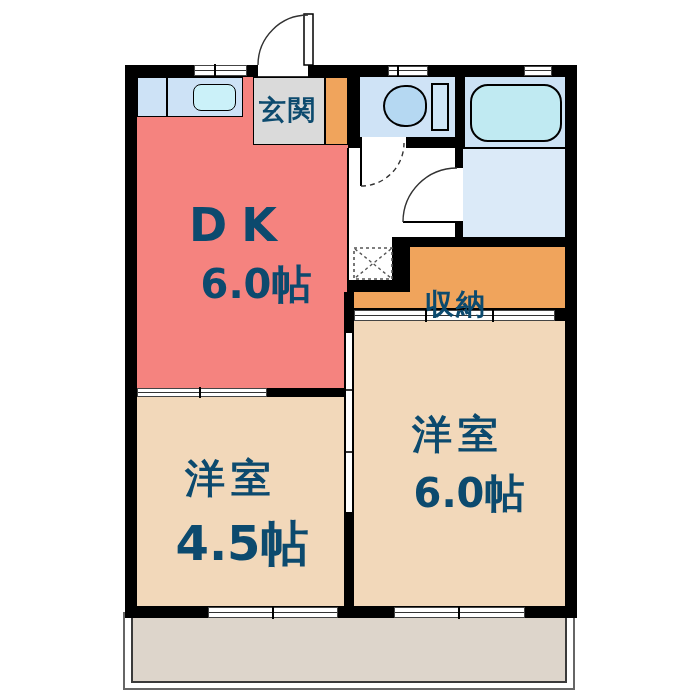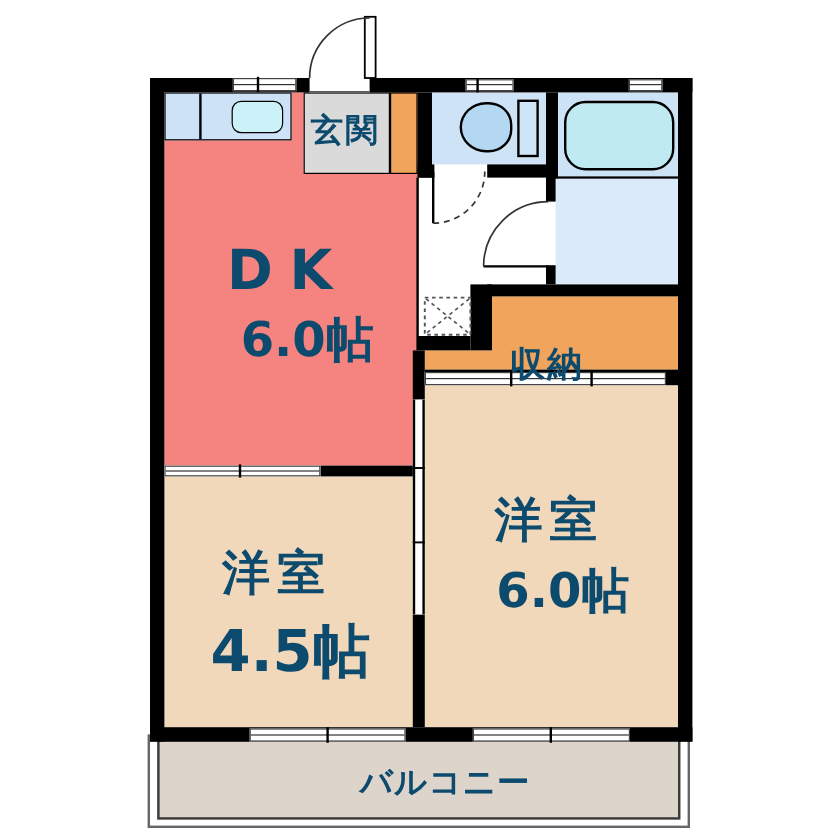--- a/index.html
+++ b/index.html
@@ -123,15 +123,14 @@
   </svg>
 
   <div class="lbl" style="left:240px;top:225px;font-size:46px;letter-spacing:14px;">DK</div>
   <div class="lbl" style="left:256px;top:284px;font-size:40px;">6.0帖</div>
   <div class="lbl" style="left:231px;top:478px;font-size:40px;letter-spacing:6px;">洋室</div>
   <div class="lbl" style="left:242px;top:543px;font-size:48px;">4.5帖</div>
   <div class="lbl" style="left:458px;top:434px;font-size:40px;letter-spacing:6px;">洋室</div>
   <div class="lbl" style="left:469px;top:493px;font-size:40px;">6.0帖</div>
   <div class="lbl" style="left:456px;top:288px;font-size:29px;letter-spacing:2px;margin-top:16px;">収納</div>
   <div class="lbl" style="left:288px;top:109px;font-size:27px;letter-spacing:2px;">玄関</div>
-  <div class="lbl" style="left:371px;top:652px;font-size:27px;letter-spacing:1px;">バルコニー</div>
 
 </div>
 
 </body></html>

